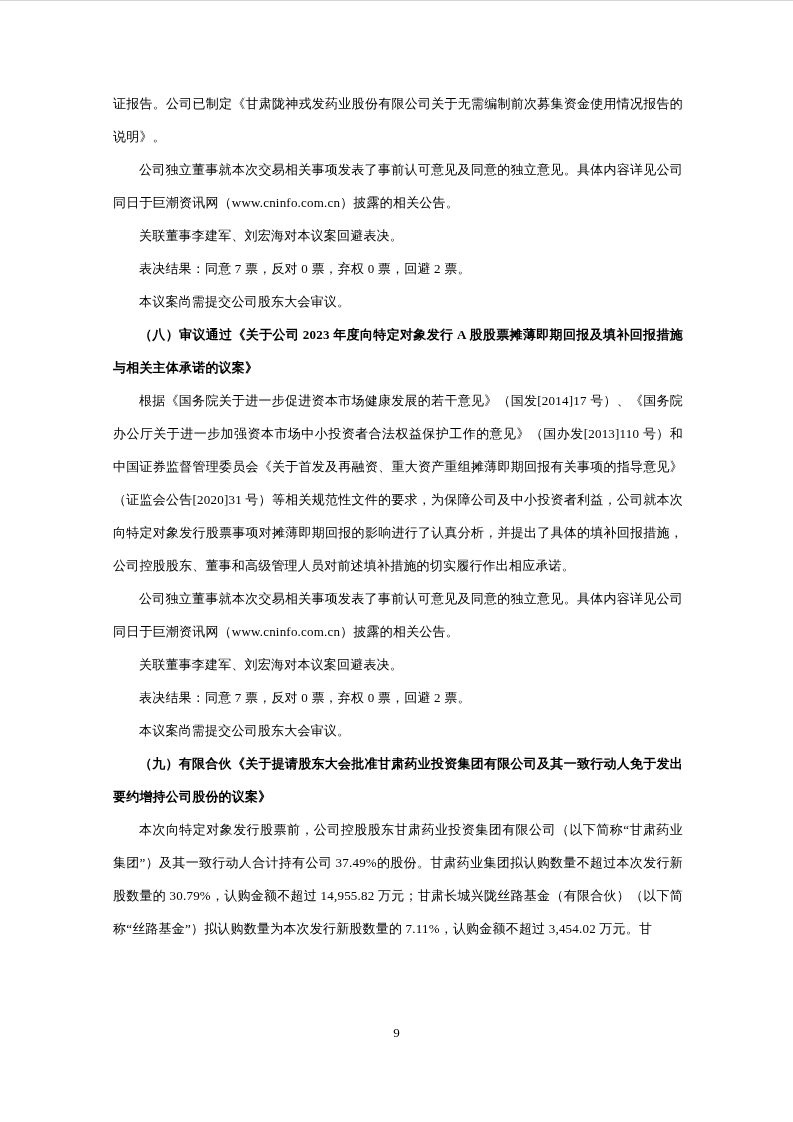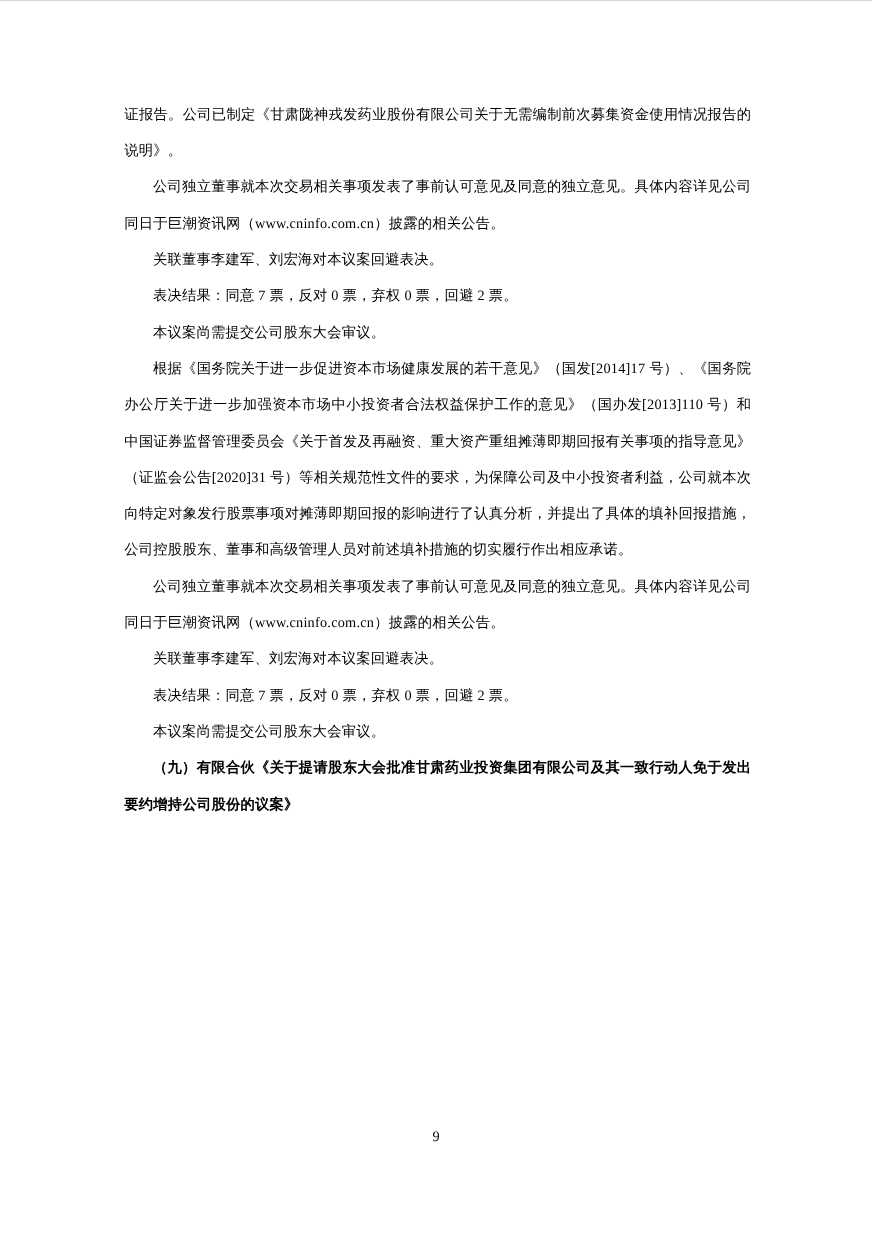--- a/index.html
+++ b/index.html
@@ -53,23 +53,25 @@
 </head>
 <body>
 
 <div class="page">
   <div class="doc-body">
       <p class="body">证报告。公司已制定《甘肃陇神戎发药业股份有限公司关于无需编制前次募集资金使用情况报告的说明》。</p>
       <p class="body indent">公司独立董事就本次交易相关事项发表了事前认可意见及同意的独立意见。具体内容详见公司同日于巨潮资讯网（www.cninfo.com.cn）披露的相关公告。</p>
       <p class="body indent">关联董事李建军、刘宏海对本议案回避表决。</p>
       <p class="body indent">表决结果：同意 7 票，反对 0 票，弃权 0 票，回避 2 票。</p>
       <p class="body indent">本议案尚需提交公司股东大会审议。</p>
+      <p class="heading indent">（八）审议通过《关于公司 2023 年度向特定对象发行 A 股股票摊薄即期回报及填补回报措施与相关主体承诺的议案》</p>
       <p class="body indent">根据《国务院关于进一步促进资本市场健康发展的若干意见》（国发[2014]17 号）、《国务院办公厅关于进一步加强资本市场中小投资者合法权益保护工作的意见》（国办发[2013]110 号）和中国证券监督管理委员会《关于首发及再融资、重大资产重组摊薄即期回报有关事项的指导意见》（证监会公告[2020]31 号）等相关规范性文件的要求，为保障公司及中小投资者利益，公司就本次向特定对象发行股票事项对摊薄即期回报的影响进行了认真分析，并提出了具体的填补回报措施，公司控股股东、董事和高级管理人员对前述填补措施的切实履行作出相应承诺。</p>
       <p class="body indent">公司独立董事就本次交易相关事项发表了事前认可意见及同意的独立意见。具体内容详见公司同日于巨潮资讯网（www.cninfo.com.cn）披露的相关公告。</p>
       <p class="body indent">关联董事李建军、刘宏海对本议案回避表决。</p>
       <p class="body indent">表决结果：同意 7 票，反对 0 票，弃权 0 票，回避 2 票。</p>
       <p class="body indent">本议案尚需提交公司股东大会审议。</p>
       <p class="heading indent">（九）有限合伙《关于提请股东大会批准甘肃药业投资集团有限公司及其一致行动人免于发出要约增持公司股份的议案》</p>
+      <p class="body indent">本次向特定对象发行股票前，公司控股股东甘肃药业投资集团有限公司（以下简称“甘肃药业集团”）及其一致行动人合计持有公司 37.49%的股份。甘肃药业集团拟认购数量不超过本次发行新股数量的 30.79%，认购金额不超过 14,955.82 万元；甘肃长城兴陇丝路基金（有限合伙）（以下简称“丝路基金”）拟认购数量为本次发行新股数量的 7.11%，认购金额不超过 3,454.02 万元。甘</p>
     </div>
   <div class="page-footer">
     <span>9</span>
   </div>
 </div>
 
 </body></html>

